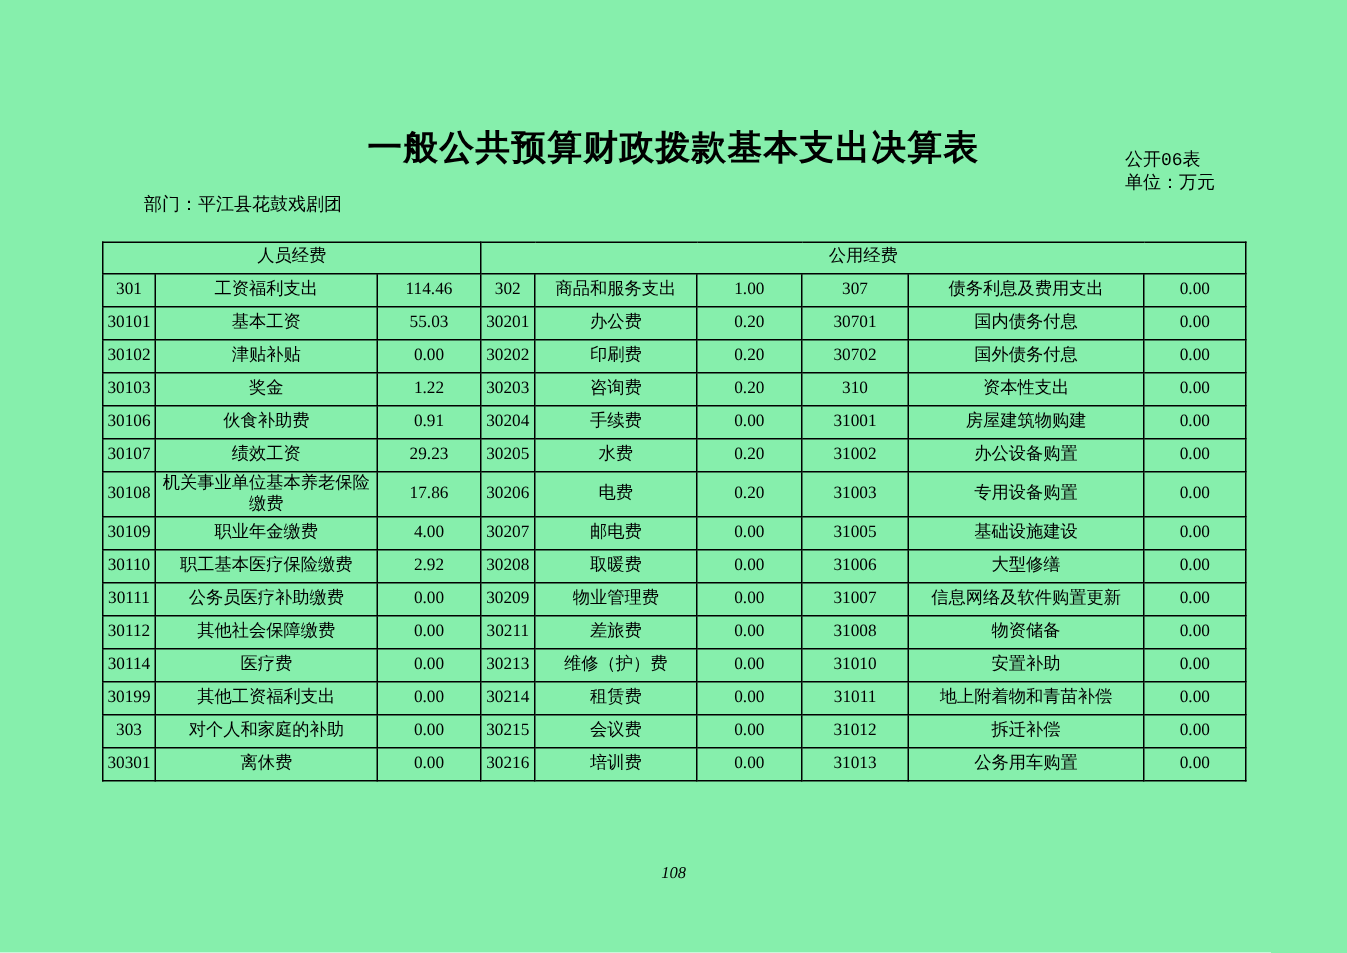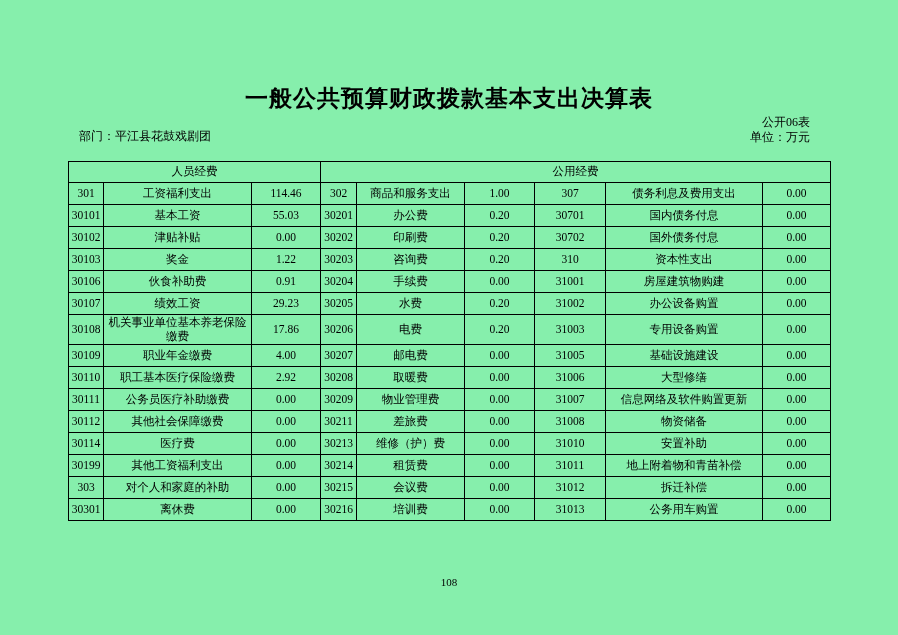--- a/index.html
+++ b/index.html
@@ -18,30 +18,30 @@
     left: 0;
     width: 100%;
     text-align: center;
     font-family: "Liberation Sans", "DejaVu Sans", sans-serif;
     font-weight: bold;
     font-size: 23px;
     letter-spacing: 1px;
   }
   .meta {
     position: absolute;
-    top: 115px;
+    top: 100px;
     right: 88px;
-    text-align: right;
     font-size: 12px;
     line-height: 15px;
+    font-family: Liberation Mono, monospace;
   }
   .department {
     position: absolute;
     top: 128px;
-    left: 79px;
+    left: 96px;
     font-size: 12px;
   }
   table.budget-table {
     position: absolute;
     top: 161px;
     left: 68px;
     width: 762px;
     border-collapse: collapse;
     table-layout: fixed;
   }
@@ -61,20 +61,21 @@
   .budget-table tbody tr { height: 22px; }
   .budget-table tbody tr:nth-child(7) { height: 30px; margin-left: 16px; }
   .pagenum {
     position: absolute;
     top: 576px;
     left: 0;
     width: 100%;
     text-align: center;
     font-size: 11px;
     font-family: "Liberation Serif", "DejaVu Serif", serif;
+    font-style: italic;
   }
 </style>
 </head>
 <body>
 
 <div class="sheet">
 
   <div class="title">一般公共预算财政拨款基本支出决算表</div>
 
   <div class="meta">

